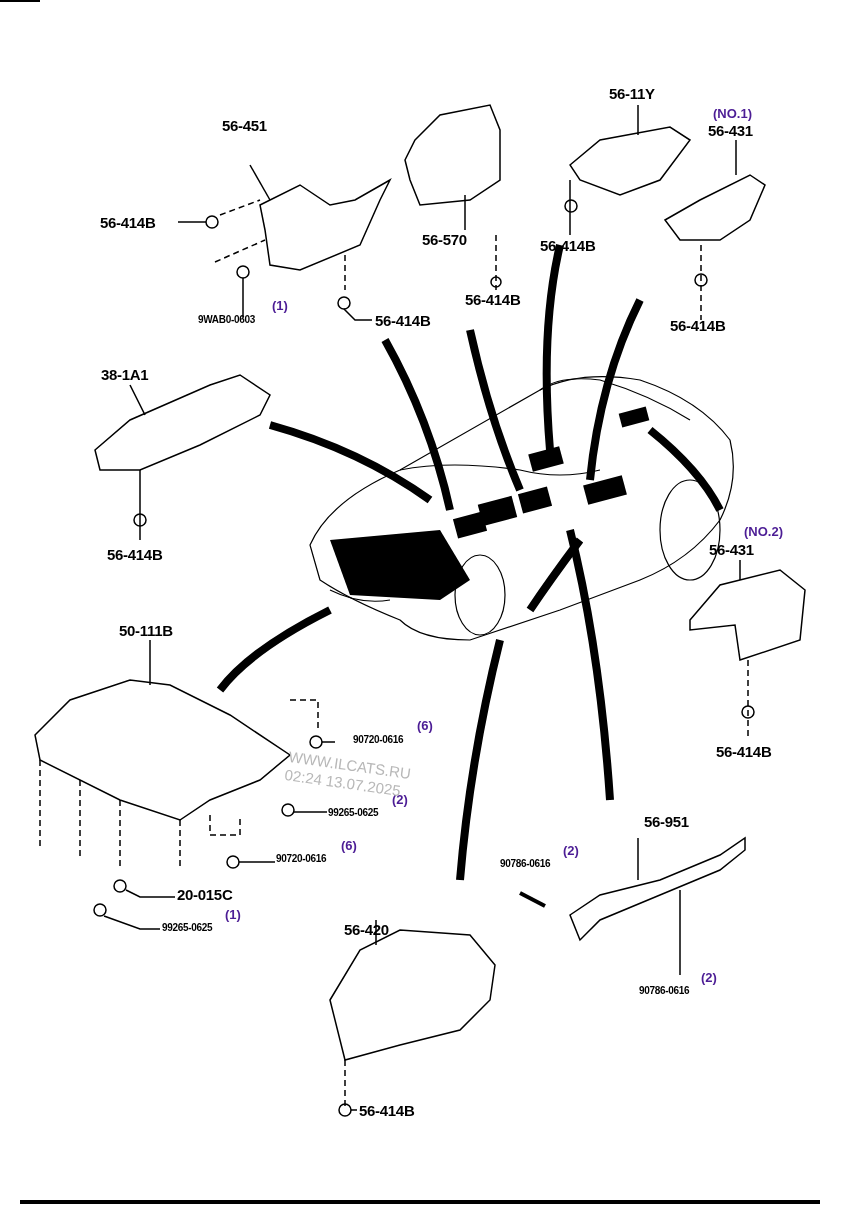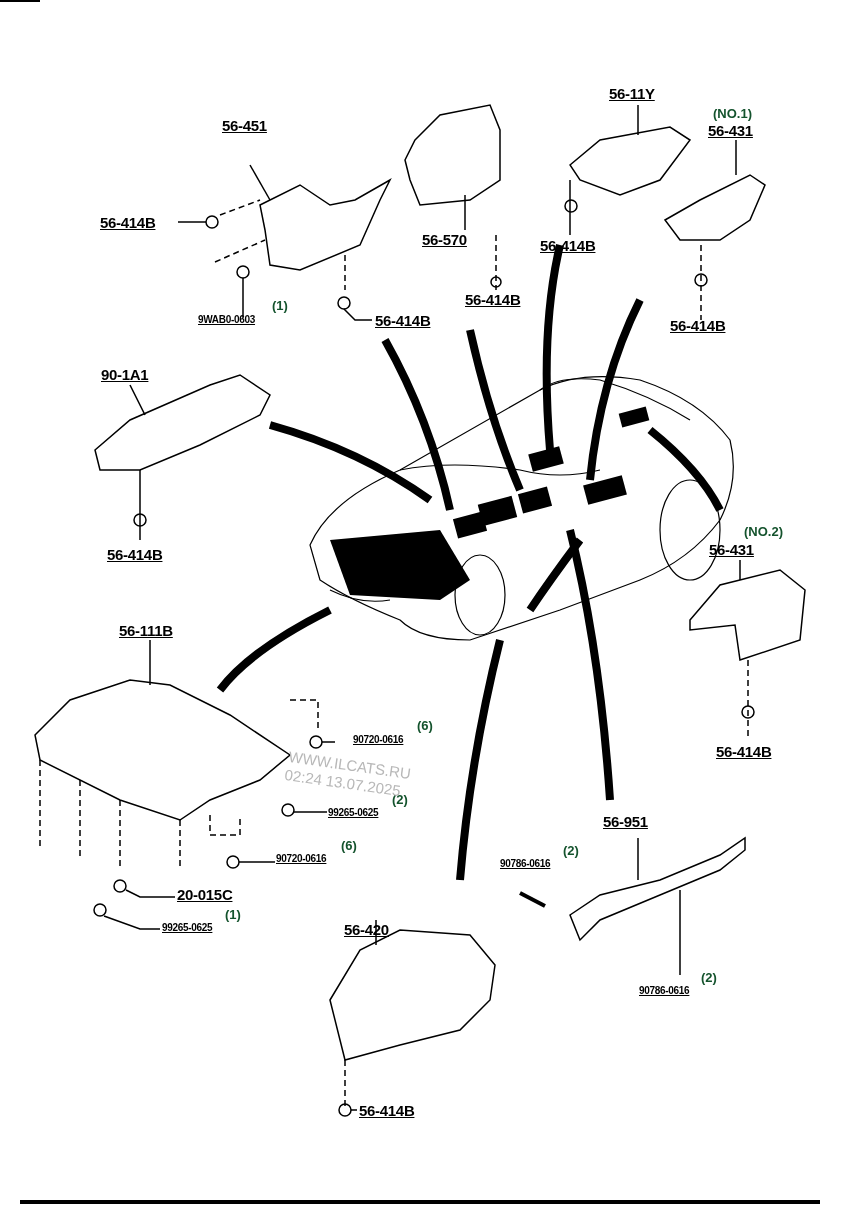--- a/index.html
+++ b/index.html
@@ -1,19 +1,19 @@
 <!DOCTYPE html>
 <html><head>
 <meta charset="utf-8">
 <style>
   html,body{margin:0;padding:0;background:#fff;}
   body{width:864px;height:1214px;position:relative;overflow:hidden;font-family:"Liberation Sans",sans-serif;}
-  .lbl{position:absolute;font-weight:bold;font-size:15px;color:#000;white-space:nowrap;letter-spacing:-0.3px;text-decoration:underline;}
+  .lbl{position:absolute;font-weight:bold;font-size:15px;color:#000;white-space:nowrap;letter-spacing:-0.3px;}
   .sm{font-size:10px;}
-  .qty{position:absolute;font-weight:bold;font-size:13px;color:#14532d;}
+  .qty{position:absolute;font-weight:bold;font-size:13px;color:#4c1d95;}
   .wm{position:absolute;color:#b8b8b8;font-size:15px;transform:rotate(8deg);transform-origin:left top;white-space:nowrap;}
   svg{position:absolute;left:0;top:0;}
   .bottomline{position:absolute;left:20px;top:1200px;width:800px;height:4px;background:#000;}
   .topline{position:absolute;left:0;top:0;width:40px;height:2px;background:#000;}
 </style>
 </head>
 <body>
 
 <div class="topline"></div>
 
@@ -145,39 +145,39 @@
 <div class="lbl" style="left:422px;top:231px">56-570</div>
 <div class="lbl" style="left:465px;top:291px">56-414B</div>
 
 <div class="lbl" style="left:609px;top:85px">56-11Y</div>
 <div class="lbl" style="left:540px;top:237px">56-414B</div>
 
 <div class="qty" style="left:713px;top:106px">(NO.1)</div>
 <div class="lbl" style="left:708px;top:122px">56-431</div>
 <div class="lbl" style="left:670px;top:317px">56-414B</div>
 
-<div class="lbl" style="left:101px;top:366px">90-1A1</div>
+<div class="lbl" style="left:101px;top:366px">38-1A1</div>
 <div class="lbl" style="left:107px;top:546px">56-414B</div>
 
 <div class="qty" style="left:744px;top:524px">(NO.2)</div>
 <div class="lbl" style="left:709px;top:541px">56-431</div>
 <div class="lbl" style="left:716px;top:743px">56-414B</div>
 
-<div class="lbl" style="left:119px;top:622px">56-111B</div>
+<div class="lbl" style="left:119px;top:622px">50-111B</div>
 <div class="qty" style="left:417px;top:718px">(6)</div>
 <div class="lbl sm" style="left:353px;top:734px">90720-0616</div>
 <div class="qty" style="left:392px;top:792px">(2)</div>
 <div class="lbl sm" style="left:328px;top:807px">99265-0625</div>
 <div class="qty" style="left:341px;top:838px">(6)</div>
 <div class="lbl sm" style="left:276px;top:853px">90720-0616</div>
 <div class="lbl" style="left:177px;top:886px">20-015C</div>
 <div class="qty" style="left:225px;top:907px">(1)</div>
 <div class="lbl sm" style="left:162px;top:922px">99265-0625</div>
 
-<div class="lbl" style="left:603px;top:813px">56-951</div>
+<div class="lbl" style="left:644px;top:813px">56-951</div>
 <div class="qty" style="left:563px;top:843px">(2)</div>
 <div class="lbl sm" style="left:500px;top:858px">90786-0616</div>
 <div class="qty" style="left:701px;top:970px">(2)</div>
 <div class="lbl sm" style="left:639px;top:985px">90786-0616</div>
 
 <div class="lbl" style="left:344px;top:921px">56-420</div>
 <div class="lbl" style="left:359px;top:1102px">56-414B</div>
 
 <div class="wm" style="left:290px;top:748px">WWW.ILCATS.RU</div>
 <div class="wm" style="left:286px;top:766px">02:24 13.07.2025</div>

